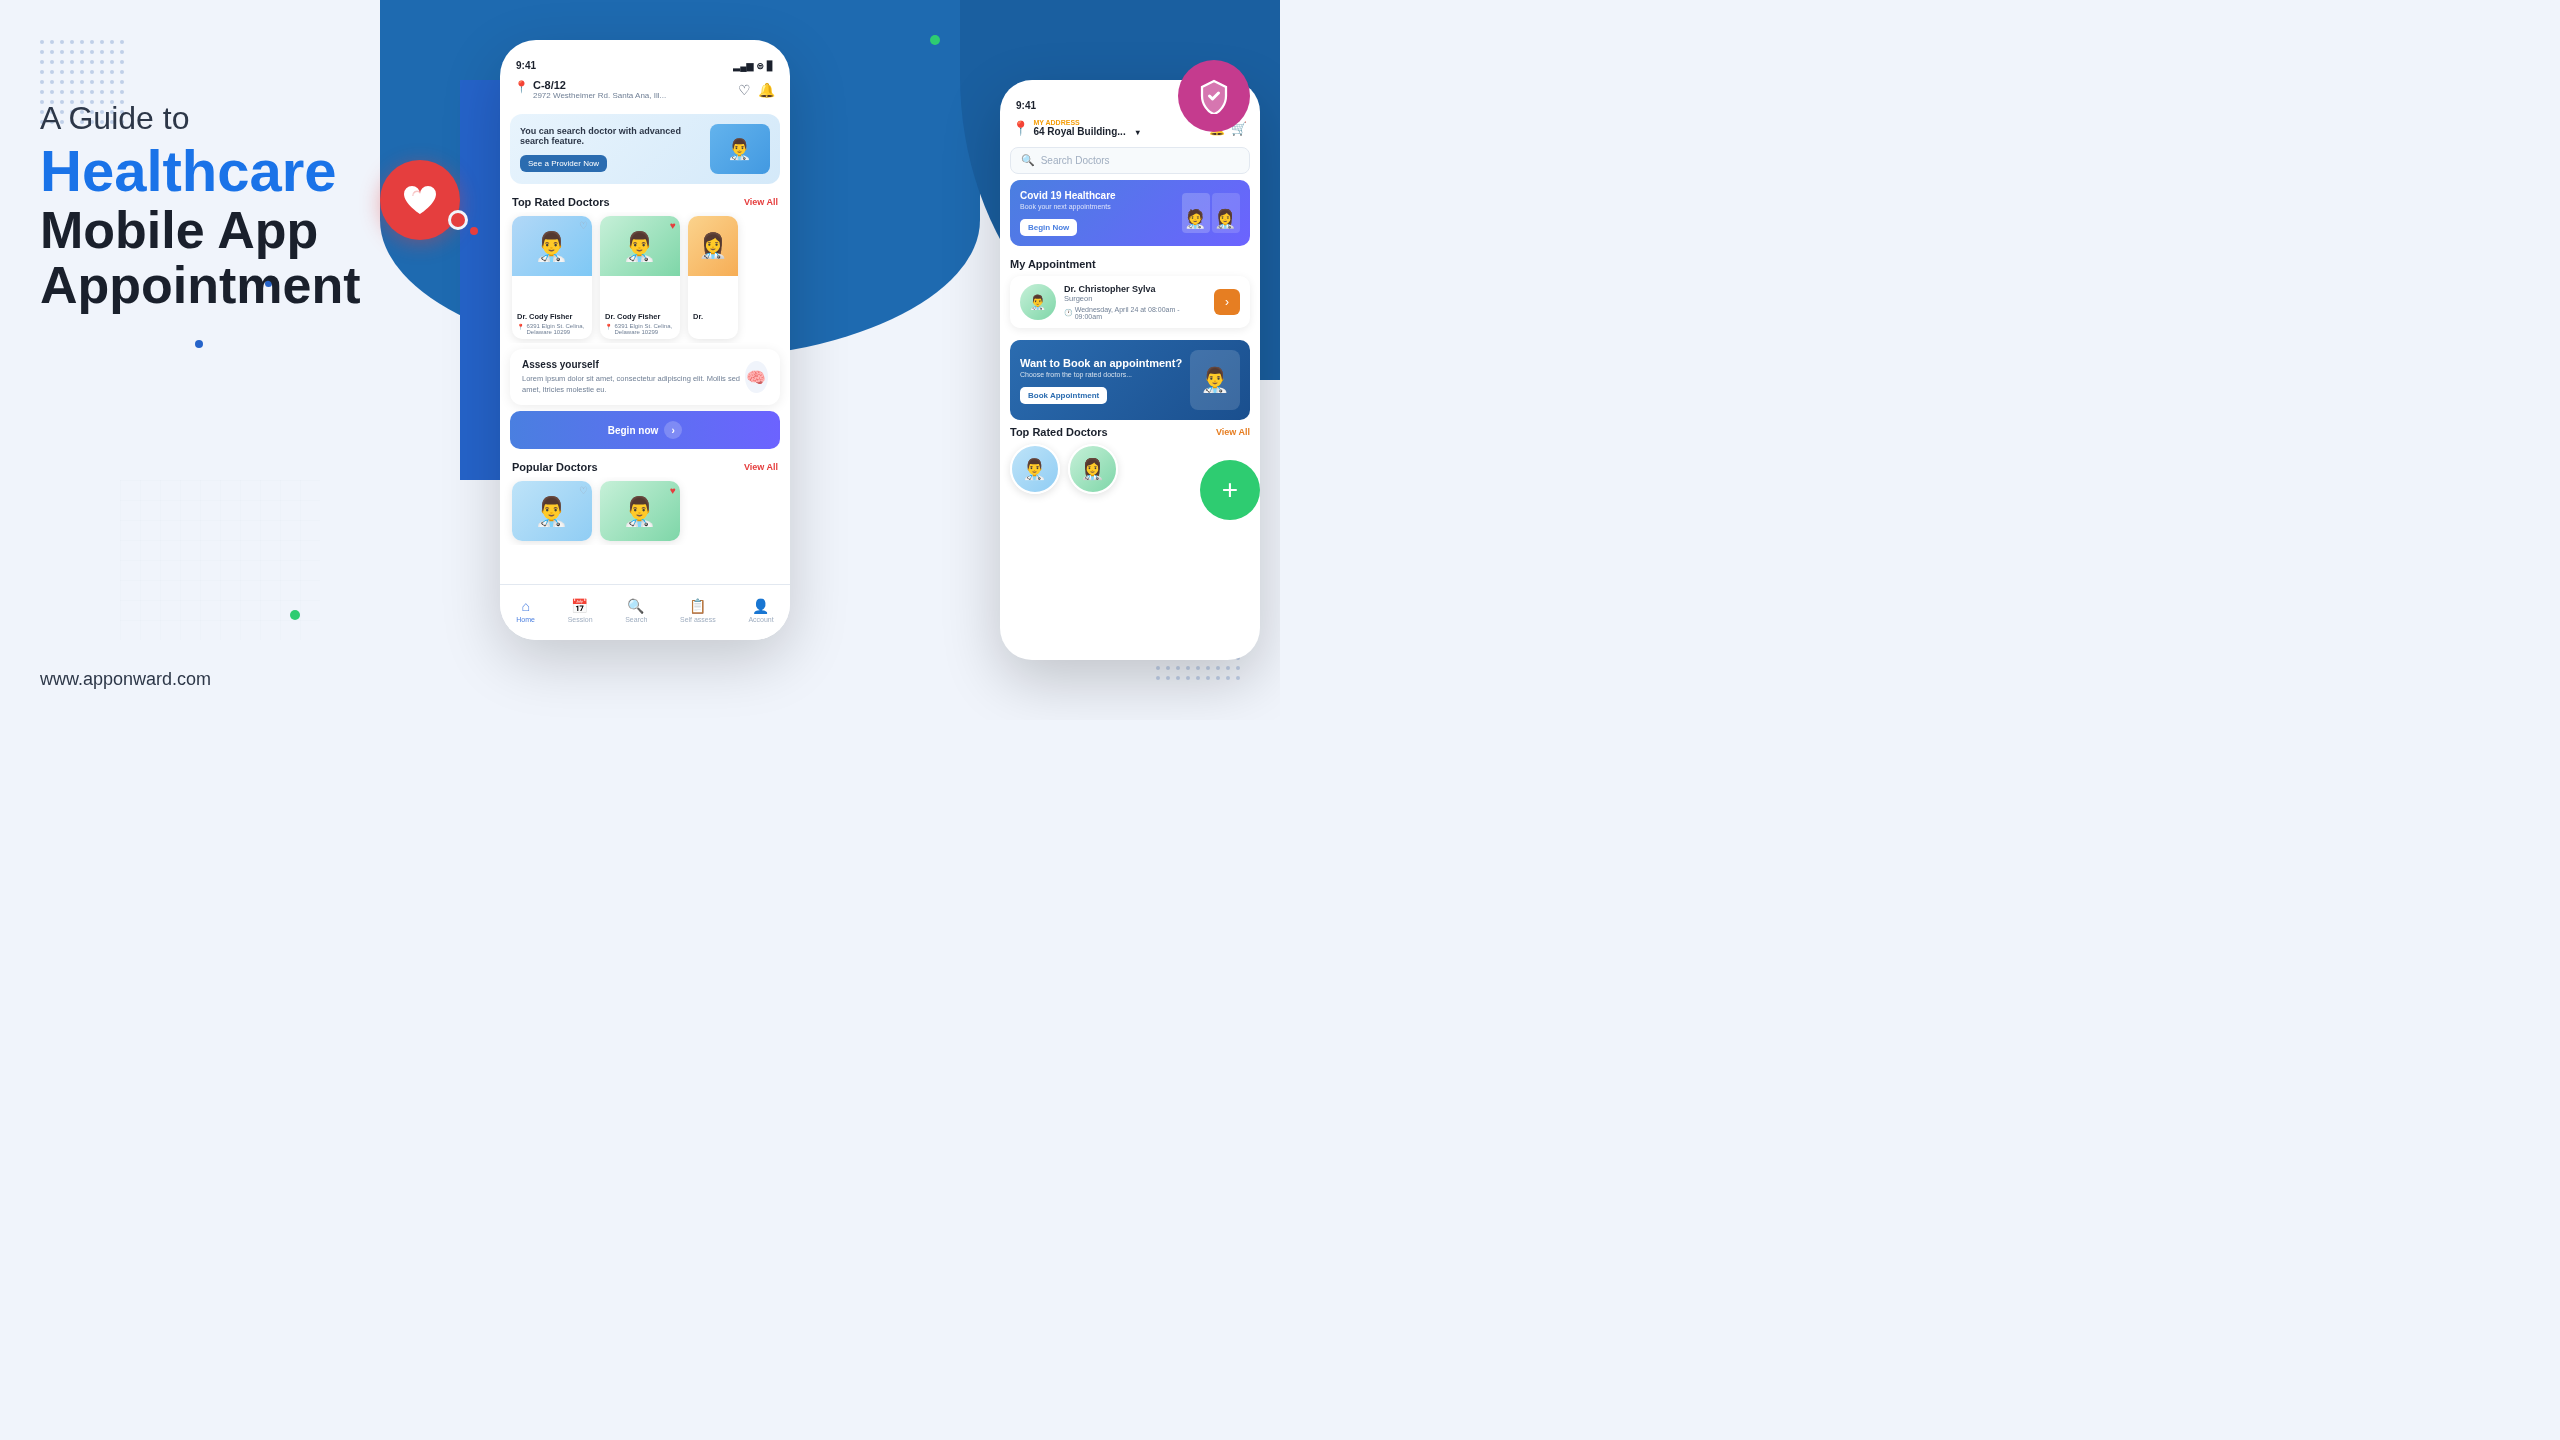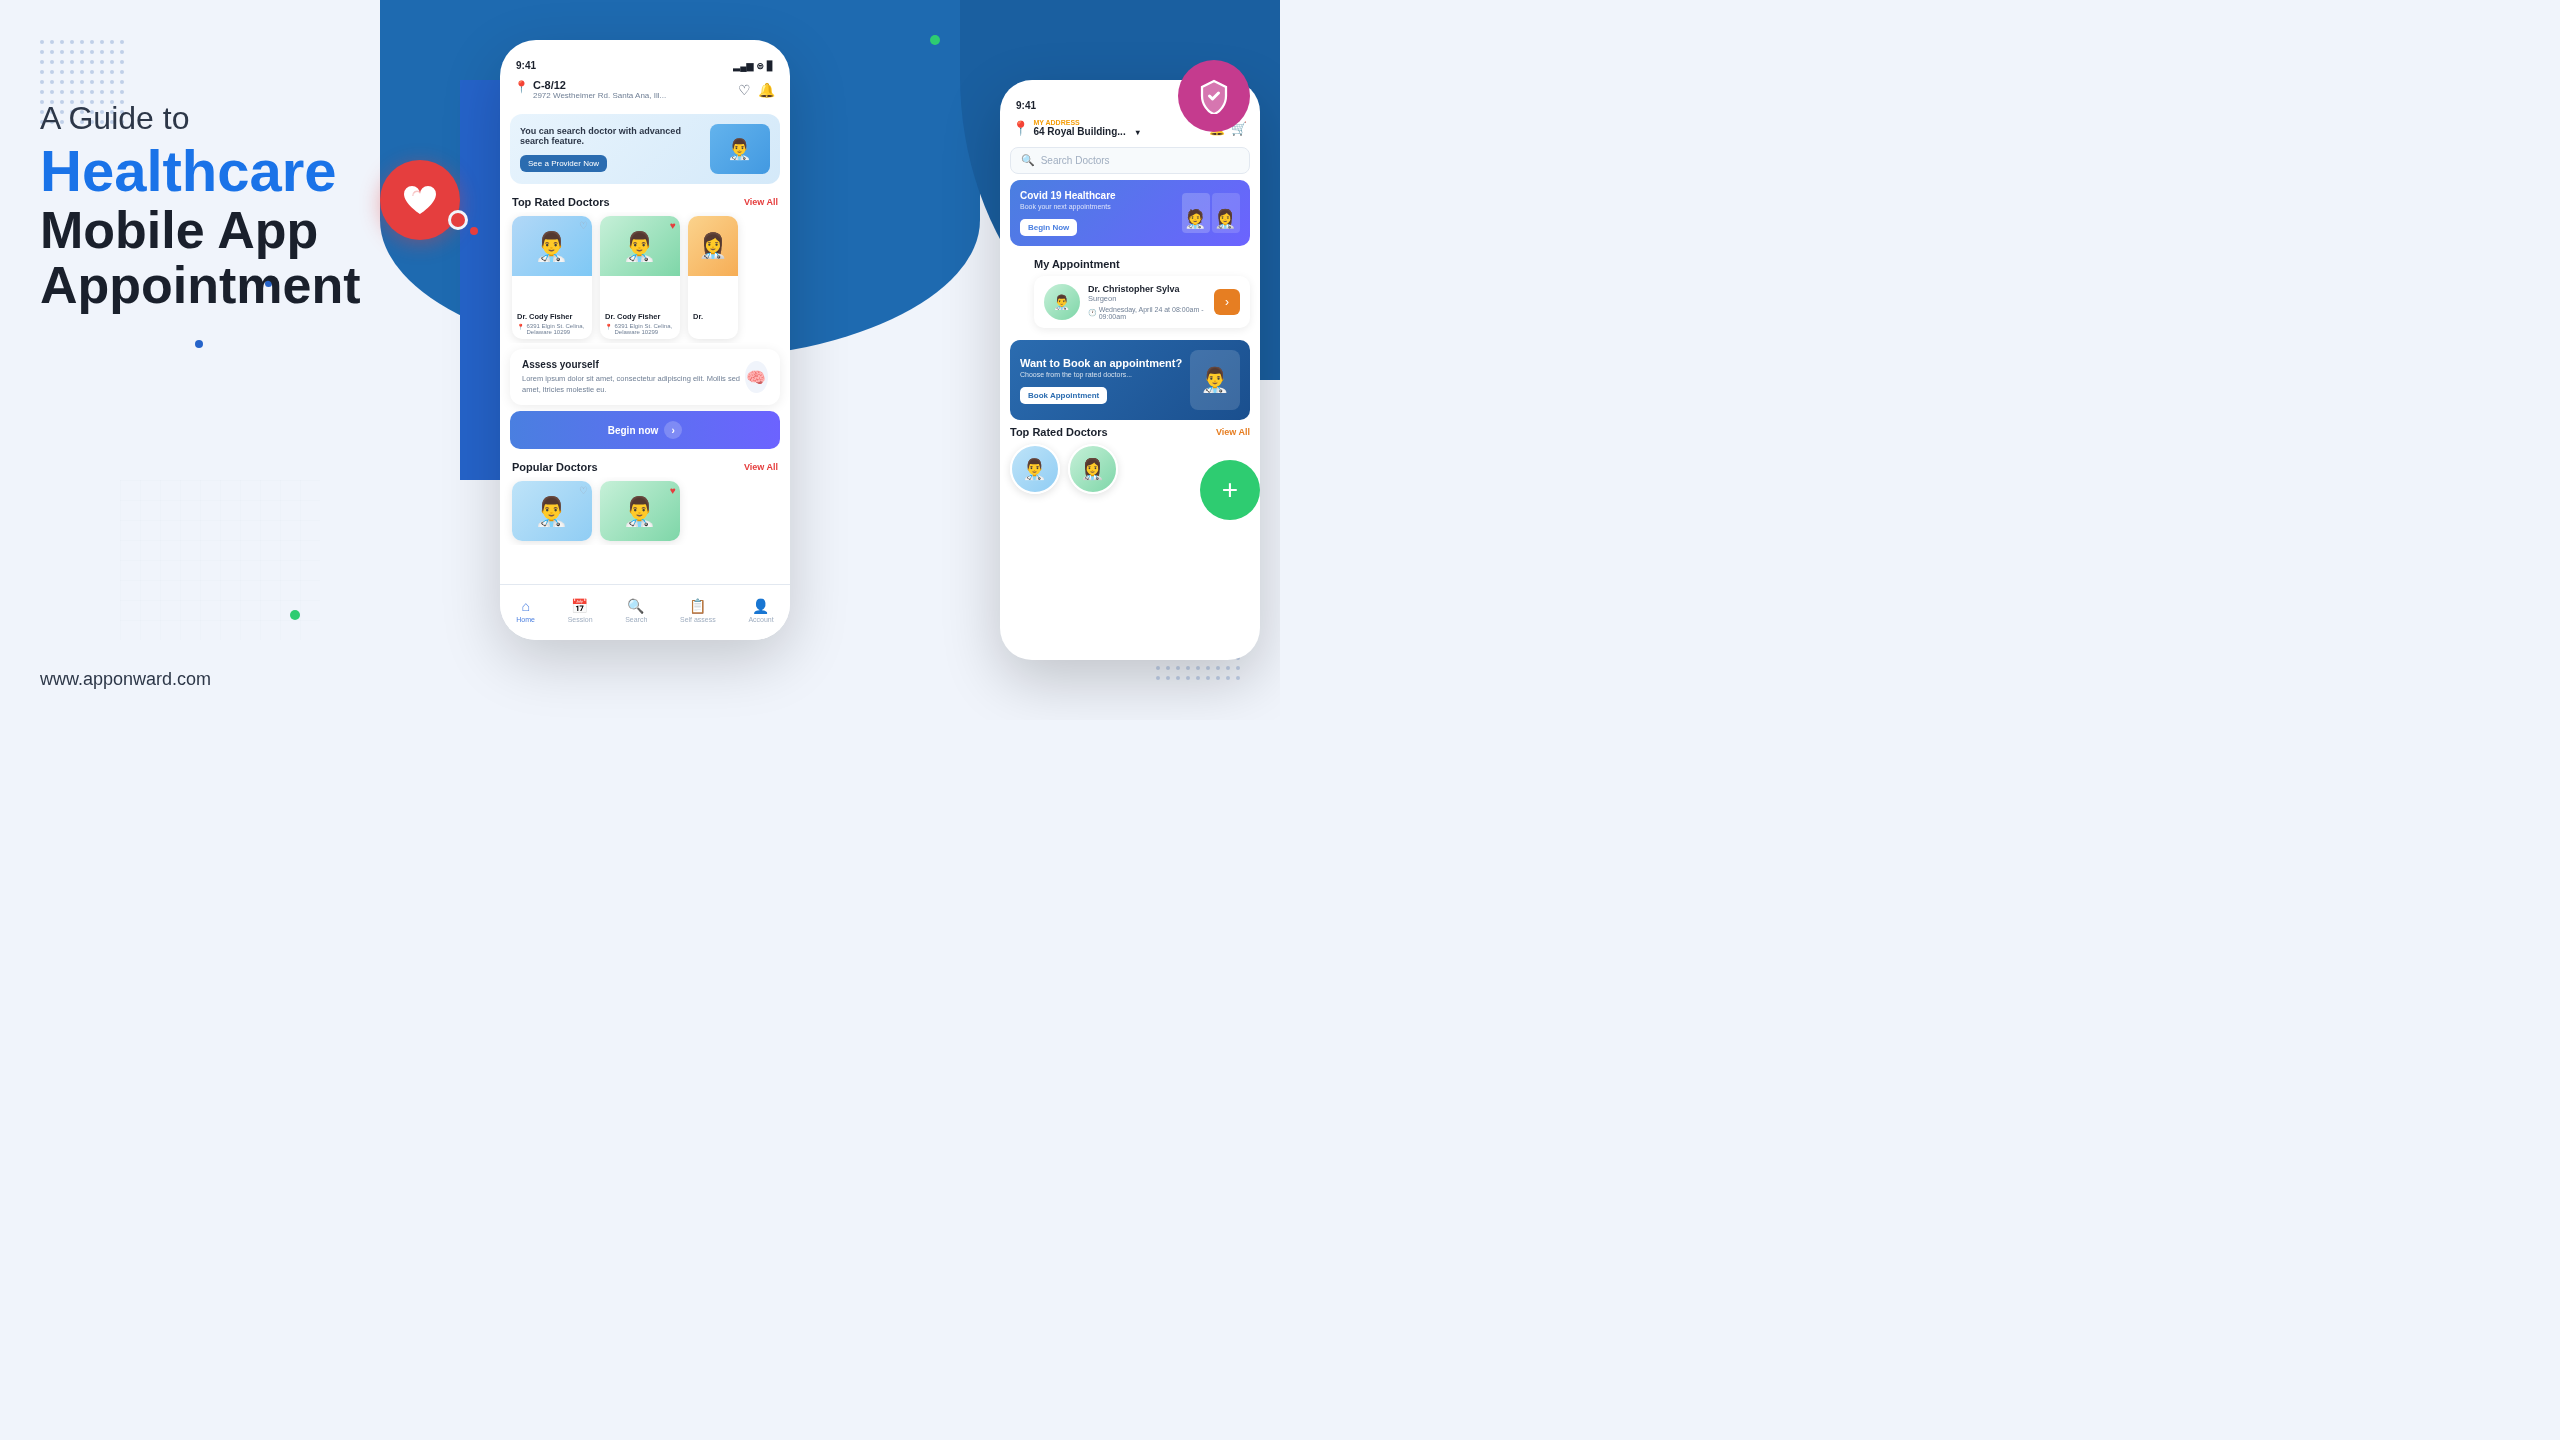--- a/index.html
+++ b/index.html
@@ -547,21 +547,20 @@
     }
     .covid-figure {
       width: 28px;
       height: 40px;
       border-radius: 4px;
       background: rgba(255,255,255,0.15);
     }
 
     .appointment-section {
       padding: 6px 10px;
-      margin-left: 24px;
     }
     .appt-title {
       font-size: 11px;
       font-weight: 700;
       color: #1a202c;
       margin-bottom: 6px;
     }
     .appt-card {
       background: white;
       border-radius: 10px;

